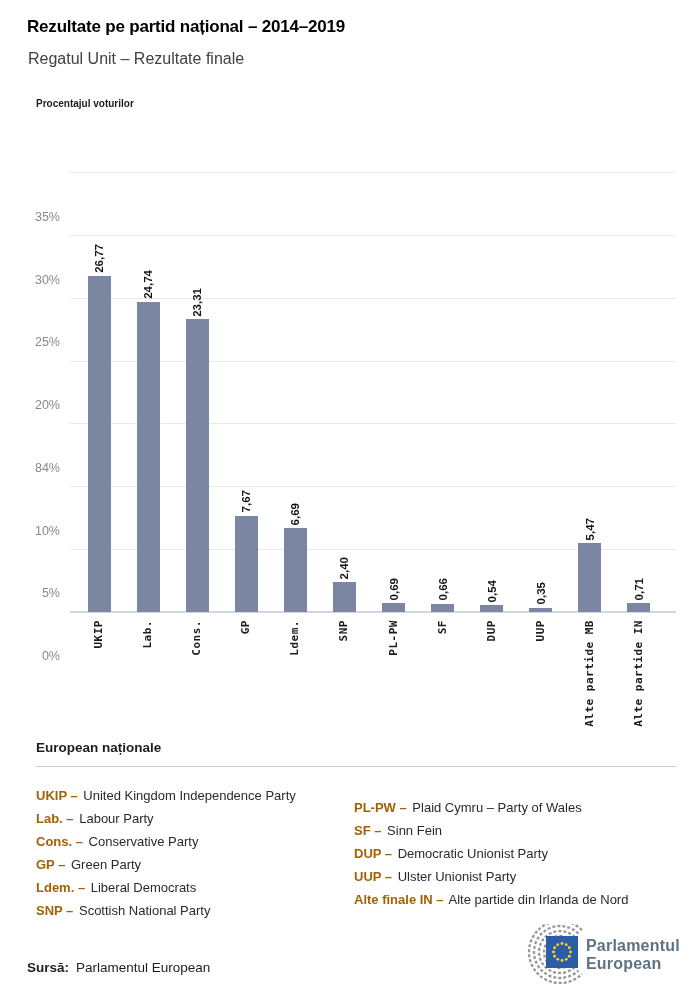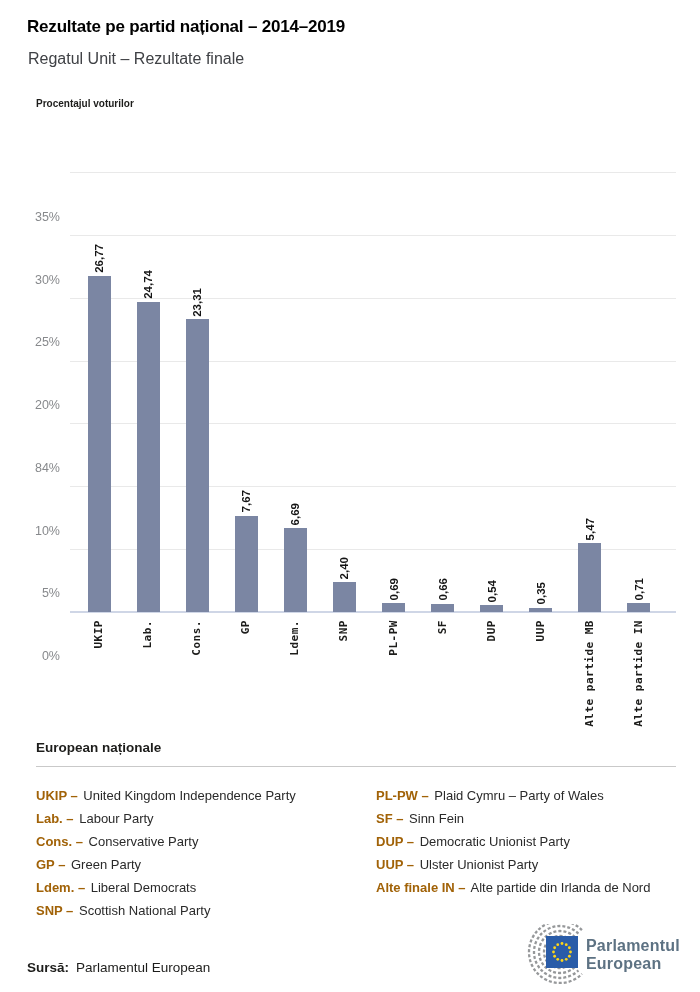--- a/index.html
+++ b/index.html
@@ -104,21 +104,21 @@
   <div class="legend-hr"></div>
   <div id="legend-cols">
       <div class="legend-col" style="left: 36px;">
         <div class="legend-item"><b>UKIP –</b> United Kingdom Independence Party</div>
         <div class="legend-item"><b>Lab. –</b> Labour Party</div>
         <div class="legend-item"><b>Cons. –</b> Conservative Party</div>
         <div class="legend-item"><b>GP –</b> Green Party</div>
         <div class="legend-item"><b>Ldem. –</b> Liberal Democrats</div>
         <div class="legend-item"><b>SNP –</b> Scottish National Party</div>
       </div>
-      <div class="legend-col" style="left: 376px;">
+      <div class="legend-col" style="left: 354px; margin-top: 12px;">
         <div class="legend-item"><b>PL-PW –</b> Plaid Cymru – Party of Wales</div>
         <div class="legend-item"><b>SF –</b> Sinn Fein</div>
         <div class="legend-item"><b>DUP –</b> Democratic Unionist Party</div>
         <div class="legend-item"><b>UUP –</b> Ulster Unionist Party</div>
         <div class="legend-item"><b>Alte finale IN –</b> Alte partide din Irlanda de Nord</div>
       </div>
     </div>
 
   <div class="source">
     <b>Sursă:</b><span>Parlamentul European</span>

